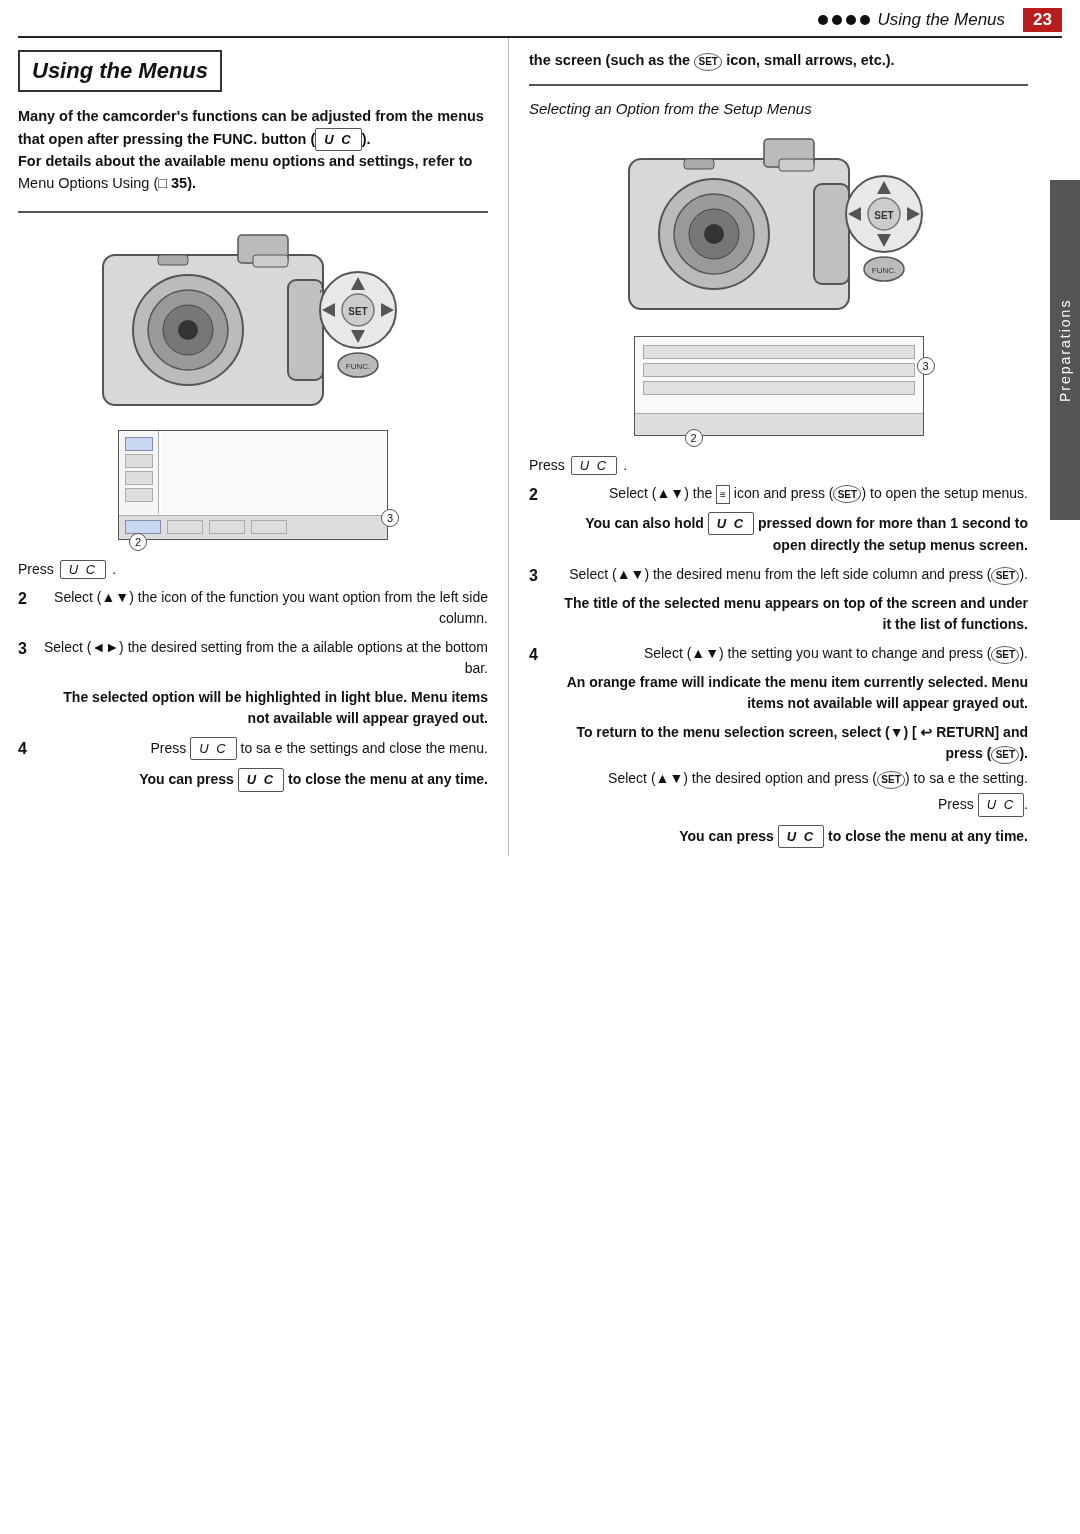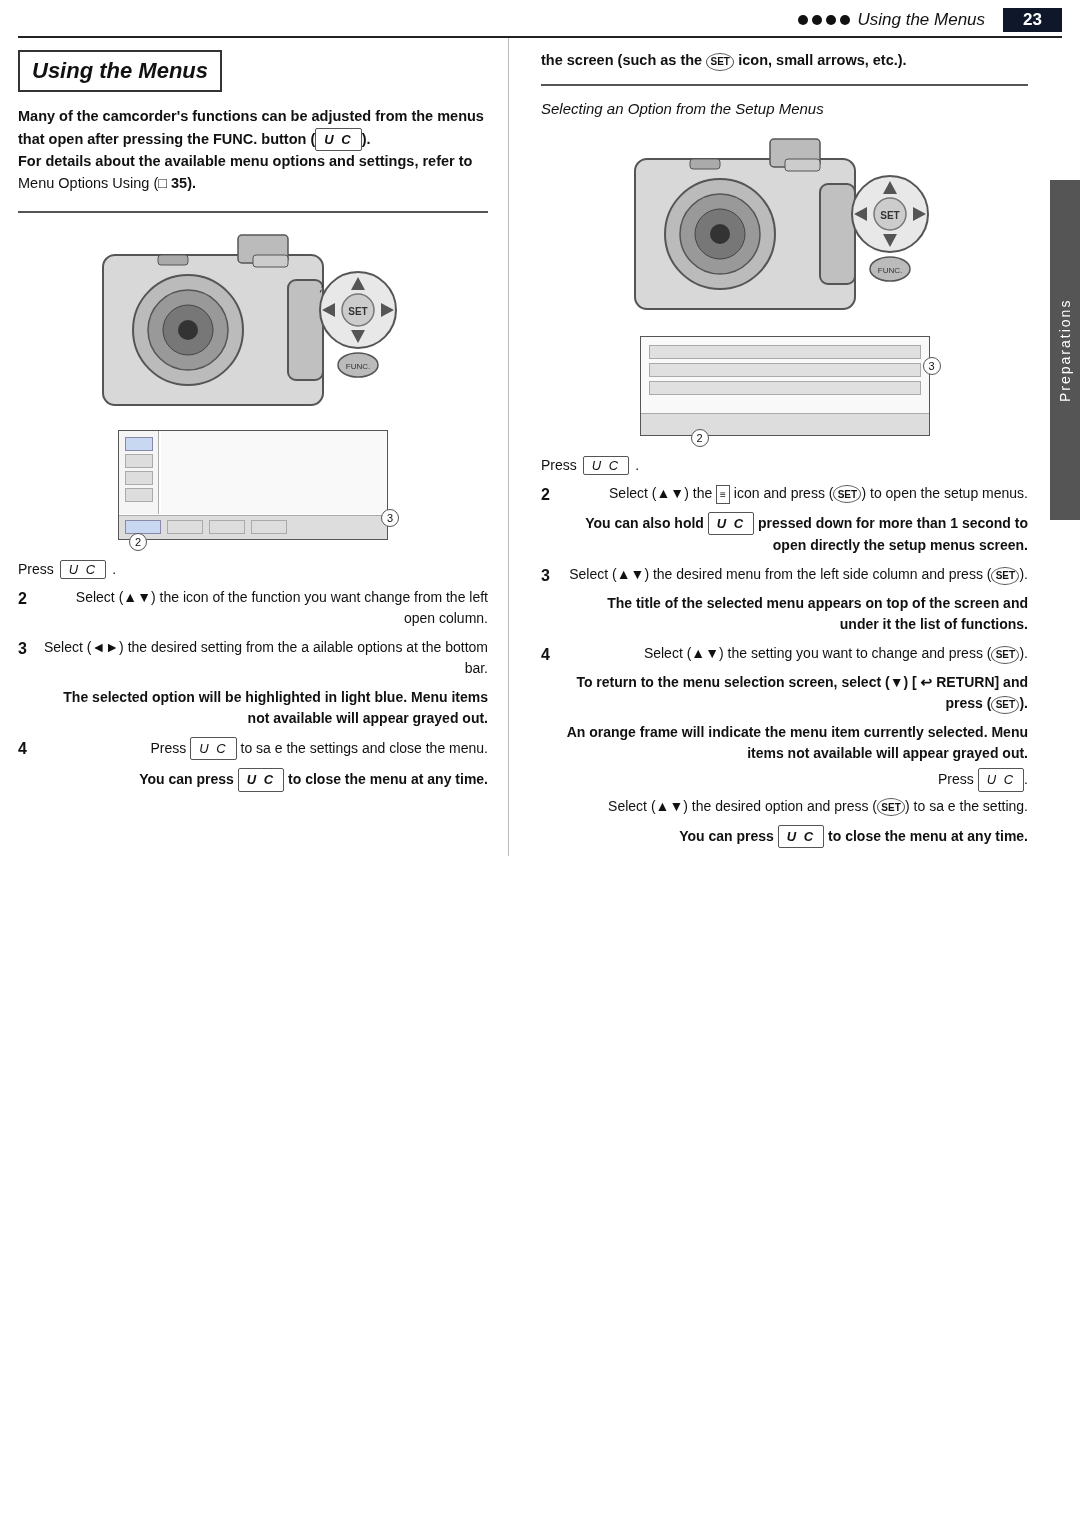--- a/index.html
+++ b/index.html
@@ -31,23 +31,23 @@
       width: 10px; height: 10px;
       background: #111;
       border-radius: 50%;
     }
     .header-title {
       font-size: 17px;
       font-style: italic;
       margin-right: 18px;
     }
     .header-page {
-      background: #0f172a;
+      background: #b91c1c;
       color: #fff;
-      padding: 2px 20px;
+      padding: 2px 10px;
       font-size: 17px;
       font-weight: bold;
     }
 
     
     .sidebar-label {
       position: absolute;
       right: 0;
       top: 180px;
       width: 30px;
@@ -72,21 +72,21 @@
     }
 
     .left-col {
       width: 490px;
       padding-right: 20px;
       padding-top: 12px;
     }
 
     .right-col {
       width: 520px;
-      padding-left: 32px;
+      padding-left: 20px;
       padding-top: 12px;
       border-left: 1px solid #bbb;
     }
 
     
     .section-title-box {
       border: 2px solid #333;
       padding: 6px 12px;
       margin-bottom: 14px;
       display: inline-block;
@@ -328,21 +328,21 @@
       <span>Press</span>
       <span class="btn-uc">U C</span>
       <span>.</span>
     </div>
 
     
     <ol class="steps-list">
       <li class="step-item">
         <span class="step-num">2</span>
         <span class="step-content">
-          Select (▲▼) the icon of the function you want change from the left open column.
+          Select (▲▼) the icon of the function you want option from the left side column.
         </span>
       </li>
       <li class="step-item">
         <span class="step-num">3</span>
         <span class="step-content">
           Select (◄►) the desired setting from the a&nbsp;ailable options at the bottom bar.
           <span class="bold-note">The selected option will be highlighted in light blue. Menu items not available will appear grayed out.</span>
         </span>
       </li>
       <li class="step-item">
@@ -429,23 +429,23 @@
         <span class="step-num">3</span>
         <span class="step-content">
           Select (▲▼) the desired menu from the left side column and press (<span class="set-btn-inline">SET</span>).
           <span class="bold-note">The title of the selected menu appears on top of the screen and under it the list of functions.</span>
         </span>
       </li>
       <li class="step-item">
         <span class="step-num">4</span>
         <span class="step-content">
           Select (▲▼) the setting you want to change and press (<span class="set-btn-inline">SET</span>).
+          <span class="bold-note">An orange frame will indicate the menu item currently selected. Menu items not available will appear grayed out.</span>
           <span class="bold-note">To return to the menu selection screen, select (▼) [ ↩ RETURN] and press (<span class="set-btn-inline">SET</span>).</span>
-          <span class="bold-note">An orange frame will indicate the menu item currently selected. Menu items not available will appear grayed out.</span>
+          <span style="display:block; margin-top:4px; font-size:14px;">Select (▲▼) the desired option and press (<span class="set-btn-inline">SET</span>) to sa&nbsp;e the setting.</span>
           <span style="display:block; margin-top:4px; font-size:14px;">Press <span class="btn-uc">U C</span>.</span>
-          <span style="display:block; margin-top:4px; font-size:14px;">Select (▲▼) the desired option and press (<span class="set-btn-inline">SET</span>) to sa&nbsp;e the setting.</span>
           <span class="bold-note">You can press <span class="btn-uc">U C</span> to close the menu at any time.</span>
         </span>
       </li>
     </ol>
 
   </div>
 </div>
 
 </body></html>

